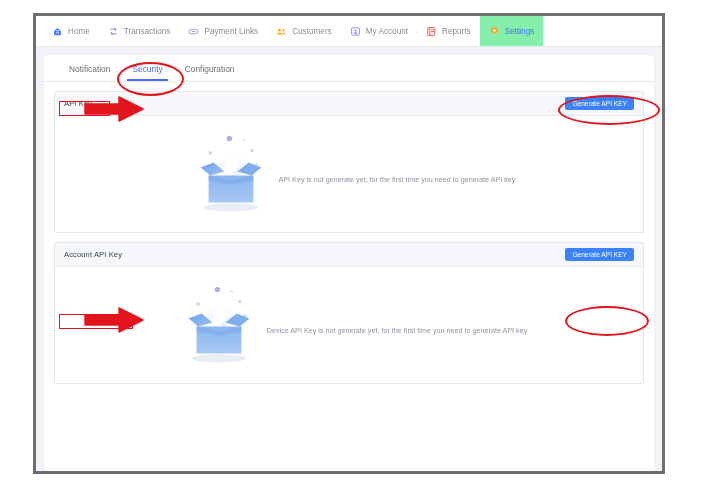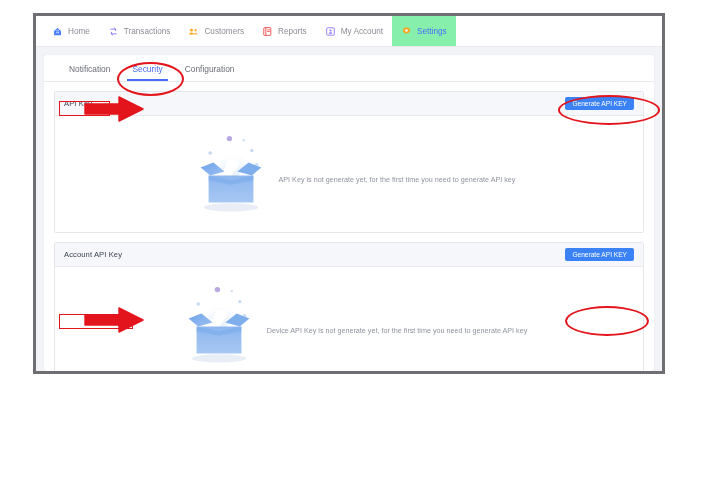--- a/index.html
+++ b/index.html
@@ -8,21 +8,21 @@
     background:#ffffff;
     font-family:"Liberation Sans","DejaVu Sans",sans-serif;
     overflow:hidden;
     position:relative;
   }
 
   
   #app-frame{
     position:absolute;
     left:33px;top:13px;
-    width:632px;height:361px;
+    width:632px;height:461px;
     border:3px solid #6e6e73;
     box-sizing:border-box;
     background:#ffffff;
     overflow:hidden;
   }
 
   
   #topnav{
     position:relative;
     height:31px;
@@ -183,53 +183,62 @@
       <span class="nav-ico">
         <svg viewBox="0 0 16 16" width="11" height="11">
           <path d="M4 4.6h7l-1.8-1.7M12 11.4H5l1.8 1.7" fill="none" stroke="#7b6cf6" stroke-width="1.2" stroke-linecap="round" stroke-linejoin="round"></path>
           <path d="M11 4.6v2.2M5 11.4V9.2" fill="none" stroke="#7b6cf6" stroke-width="1.2" stroke-linecap="round"></path>
         </svg>
       </span>
       <span>Transactions</span>
     </div>
 
 
+    <div class="nav-item">
+      <span class="nav-ico">
+        <svg viewBox="0 0 18 16" width="12" height="11">
+          <rect x="1.6" y="4.4" width="14.8" height="7.2" rx="3.6" fill="none" stroke="#8b7cf8" stroke-width="1.2"></rect>
+          <path d="M6 8h6" stroke="#8b7cf8" stroke-width="1.2" stroke-linecap="round"></path>
+        </svg>
+      </span>
+      <span>Payment Links</span>
+    </div>
 
     <div class="nav-item">
       <span class="nav-ico">
         <svg viewBox="0 0 16 16" width="11" height="11">
           <circle cx="5" cy="6" r="2.1" fill="#f5a623"></circle>
           <circle cx="11" cy="6.2" r="1.8" fill="#f7b84b"></circle>
           <path d="M1.6 12.4c0-1.9 1.5-3 3.4-3s3.4 1.1 3.4 3z" fill="#f5a623"></path>
           <path d="M8.4 12.4c0-1.7 1.2-2.7 2.7-2.7s2.9 1 2.9 2.7z" fill="#f7b84b"></path>
         </svg>
       </span>
       <span>Customers</span>
     </div>
 
     <div class="nav-item">
       <span class="nav-ico">
         <svg viewBox="0 0 16 16" width="11" height="11">
+          <rect x="2.4" y="2.6" width="11.2" height="10.8" rx="1.4" fill="none" stroke="#8b7cf8" stroke-width="1.3"></rect>
+          <circle cx="8" cy="6.6" r="1.5" fill="#8b7cf8"></circle>
+          <path d="M5.2 11.4c0-1.5 1.3-2.3 2.8-2.3s2.8.8 2.8 2.3z" fill="#8b7cf8"></path>
+        </svg>
+      </span>
+      <span>My Account</span>
+    </div>
+
+    <div class="nav-item">
+      <span class="nav-ico">
+        <svg viewBox="0 0 16 16" width="11" height="11">
           <rect x="2.6" y="2.4" width="10.2" height="11.2" rx="1" fill="none" stroke="#ef4444" stroke-width="1.3"></rect>
           <path d="M5.6 2.4v11.2" stroke="#ef4444" stroke-width="1.3"></path>
           <path d="M8 5.6h3M8 8h3" stroke="#ef4444" stroke-width="1.1" stroke-linecap="round"></path>
         </svg>
       </span>
       <span>Reports</span>
-    </div>
-
-    <div class="nav-item">
-      <span class="nav-ico">
-        <svg viewBox="0 0 16 16" width="11" height="11">
-          <rect x="2.4" y="2.6" width="11.2" height="10.8" rx="1.4" fill="none" stroke="#8b7cf8" stroke-width="1.3"></rect>
-          <circle cx="8" cy="6.6" r="1.5" fill="#8b7cf8"></circle>
-          <path d="M5.2 11.4c0-1.5 1.3-2.3 2.8-2.3s2.8.8 2.8 2.3z" fill="#8b7cf8"></path>
-        </svg>
-      </span>
-      <span>My Account</span>
     </div>
 
     <div class="nav-item active">
       <span class="nav-ico">
         <svg viewBox="0 0 16 16" width="11" height="11">
           <path d="M8 1.6l1.45 1.02 1.73-.36.62 1.66 1.56.85-.55 1.69.55 1.69-1.56.85-.62 1.66-1.73-.36L8 11.3l-1.45-1.0-1.73.36-.62-1.66-1.56-.85.55-1.69-.55-1.69 1.56-.85.62-1.66 1.73.36z" fill="#f5a623"></path>
           <circle cx="8" cy="6.45" r="1.75" fill="#ffffff"></circle>
         </svg>
       </span>
       <span>Settings</span>

